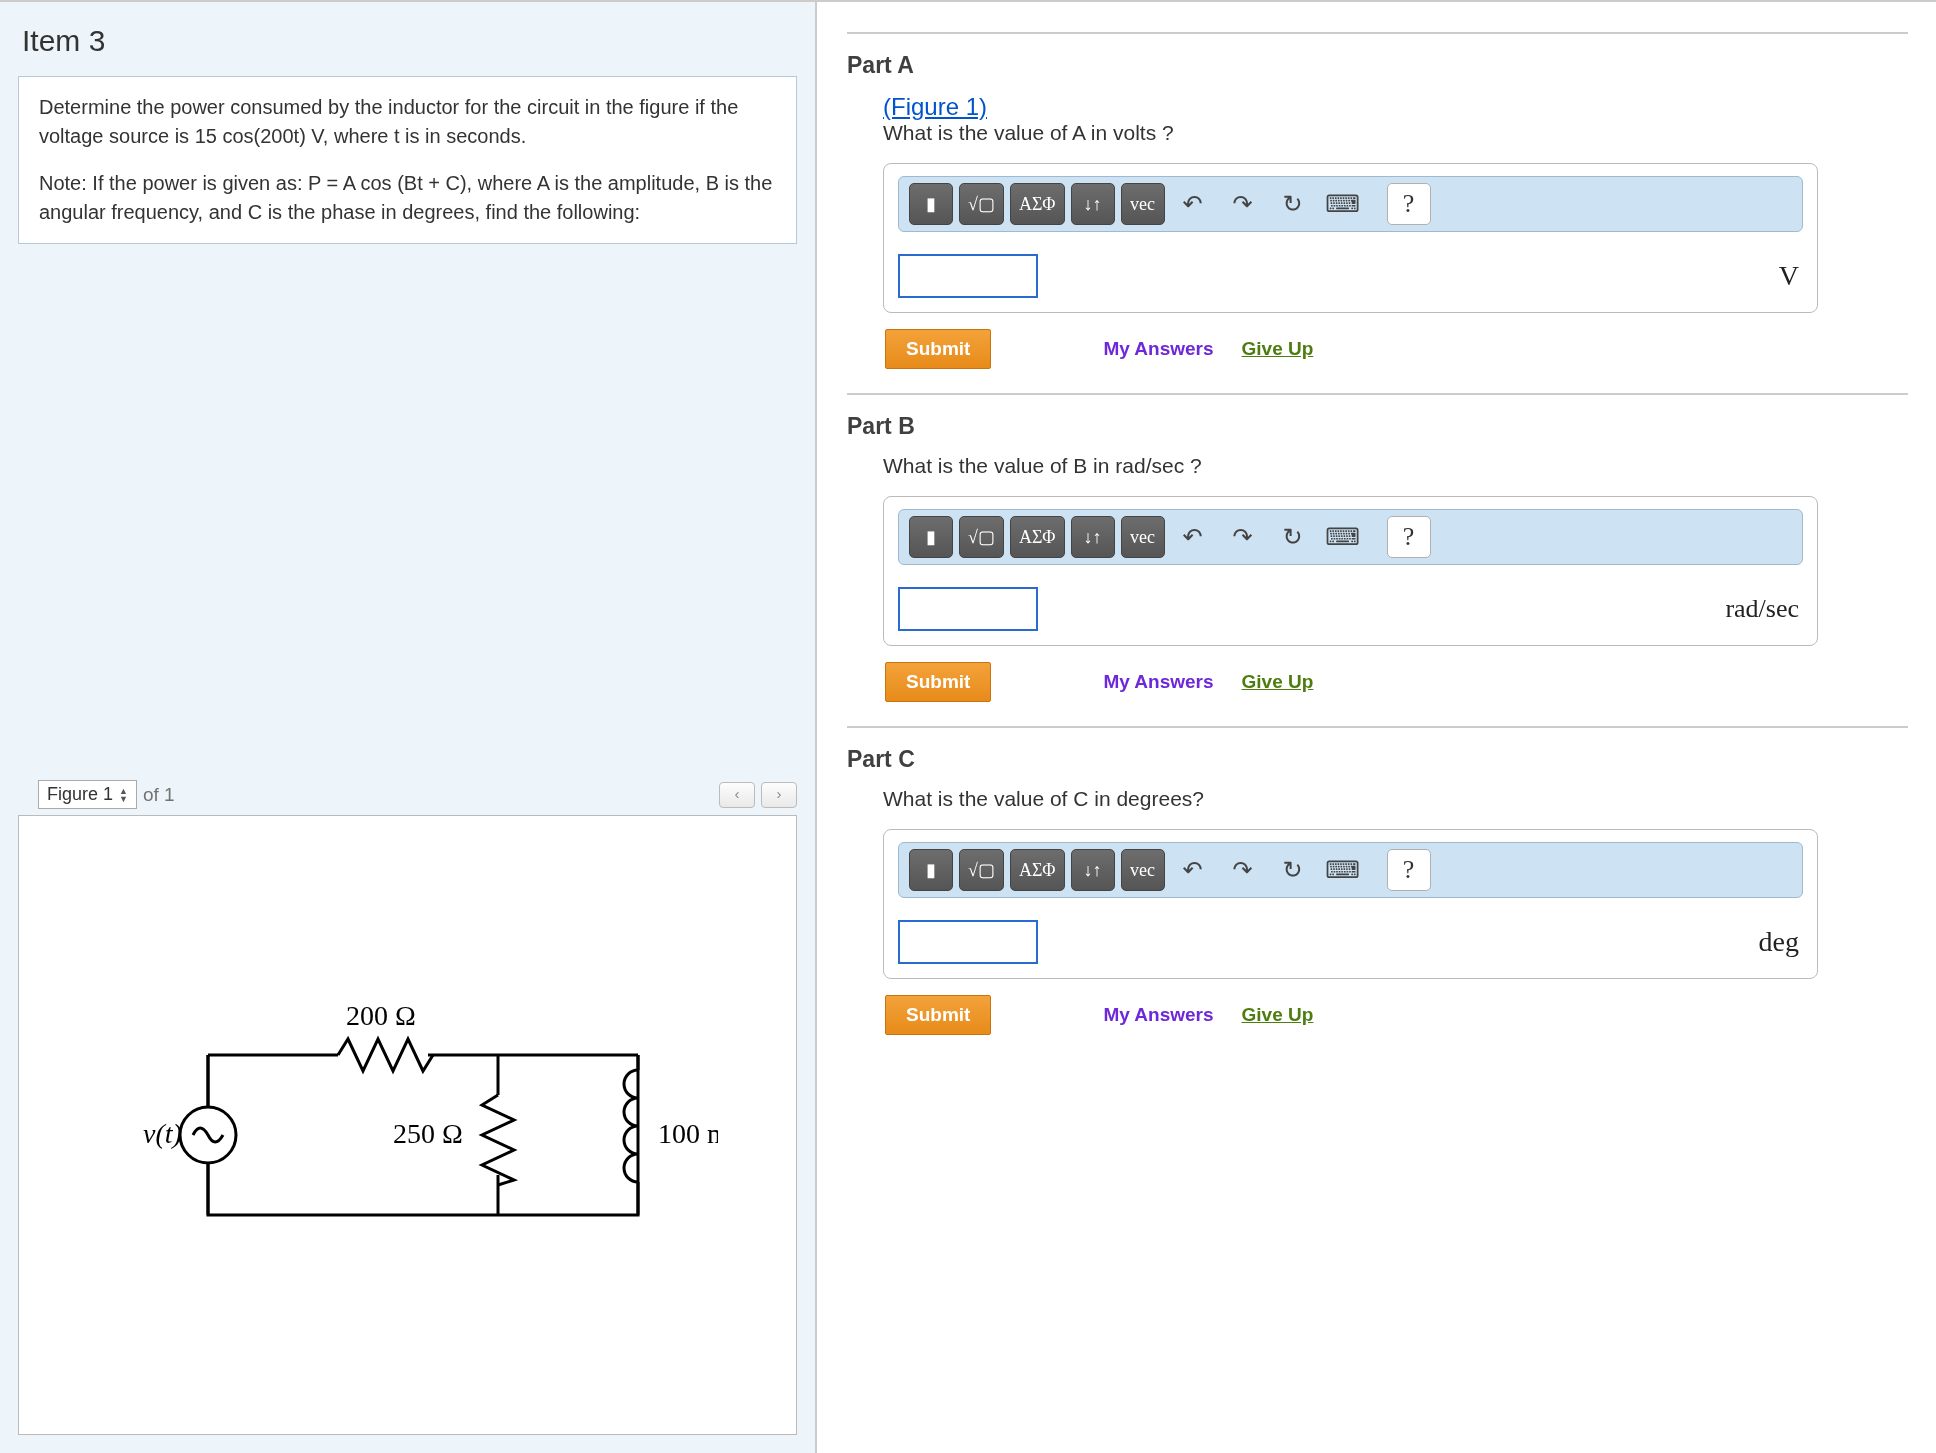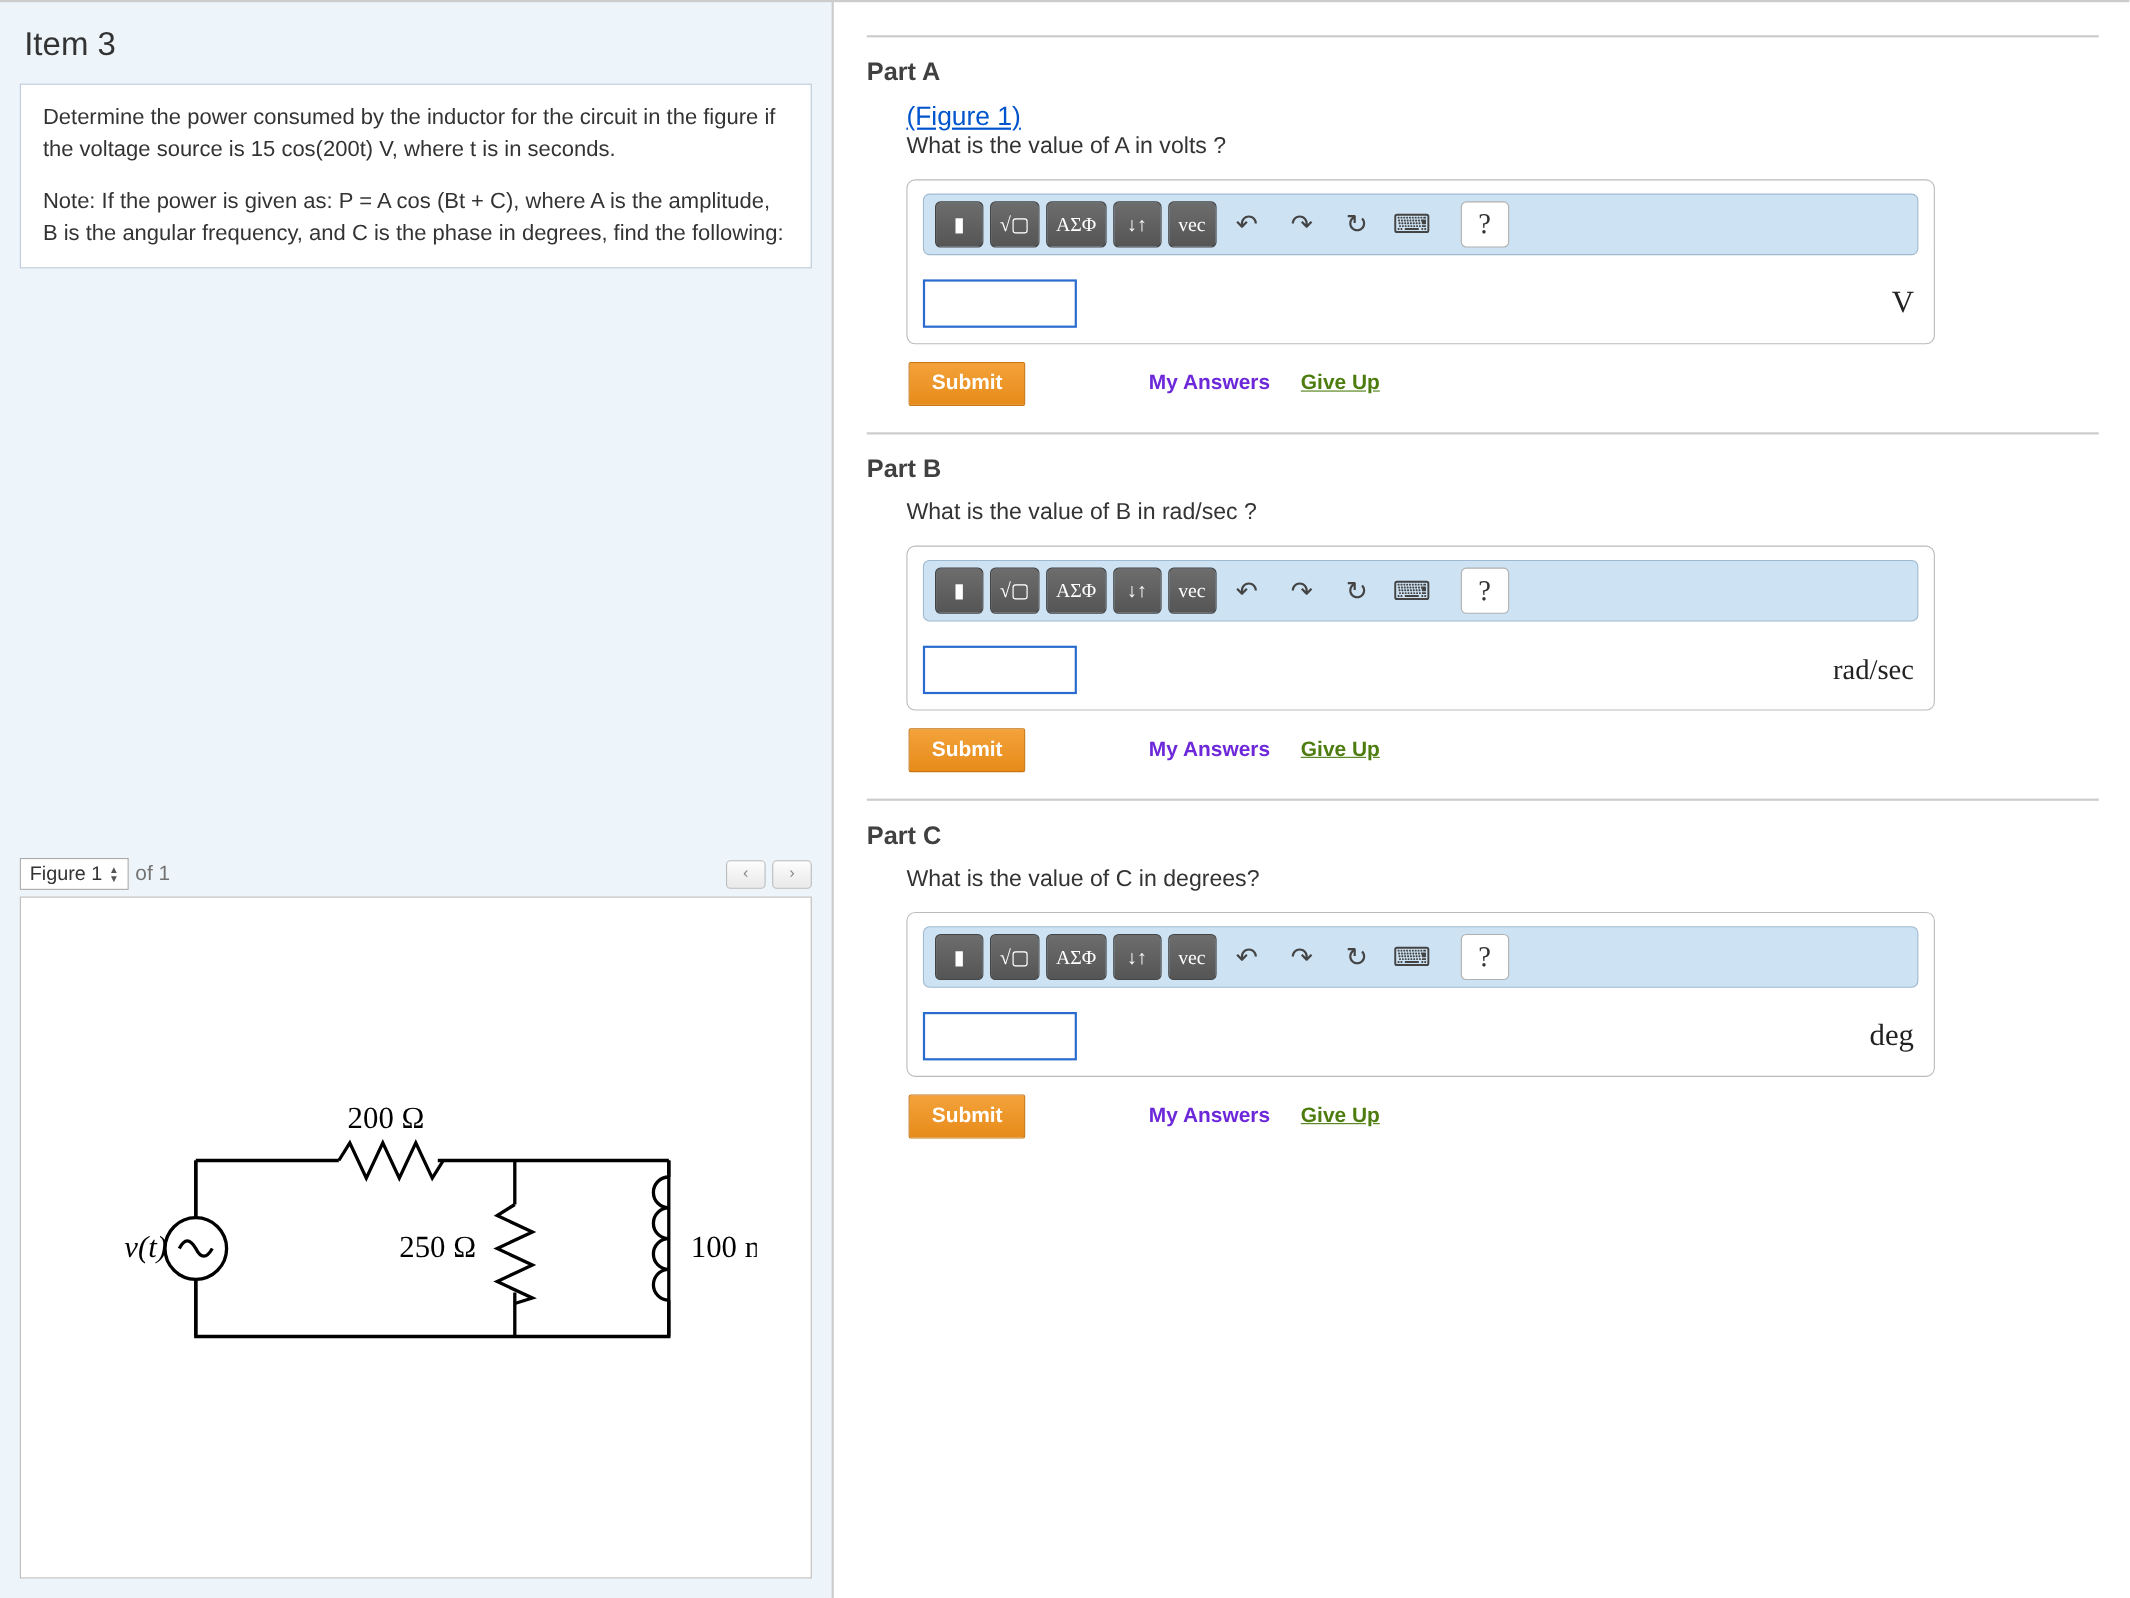--- a/index.html
+++ b/index.html
@@ -6,21 +6,21 @@
   body {
     font-family: Arial, Helvetica, sans-serif;
     font-size: 19px;
     color: #333;
     background: #fff;
     display: flex;
     height: 1453px;
     width: 1936px;
   }
   .left {
-    width: 758px;
+    width: 817px;
     background: #eef5fa;
     border-top: 2px solid #ccc;
     border-right: 2px solid #ccc;
     padding: 18px;
     display: flex;
     flex-direction: column;
   }
   .item-title {
     font-size: 30px;
     color: #333;
@@ -47,20 +47,21 @@
     padding: 4px 0 6px 0;
   }
   .figure-select {
     background: #fff;
     border: 1px solid #aaa;
     padding: 3px 8px;
     font-size: 18px;
     display: inline-flex;
     align-items: center;
     gap: 6px;
+    margin-left: 20px;
   }
   .figure-select .arrows {
     display: inline-flex;
     flex-direction: column;
     font-size: 9px;
     line-height: 8px;
     color: #555;
   }
   .figure-of { font-size: 19px; color: #737373; }
   .navbtn {

